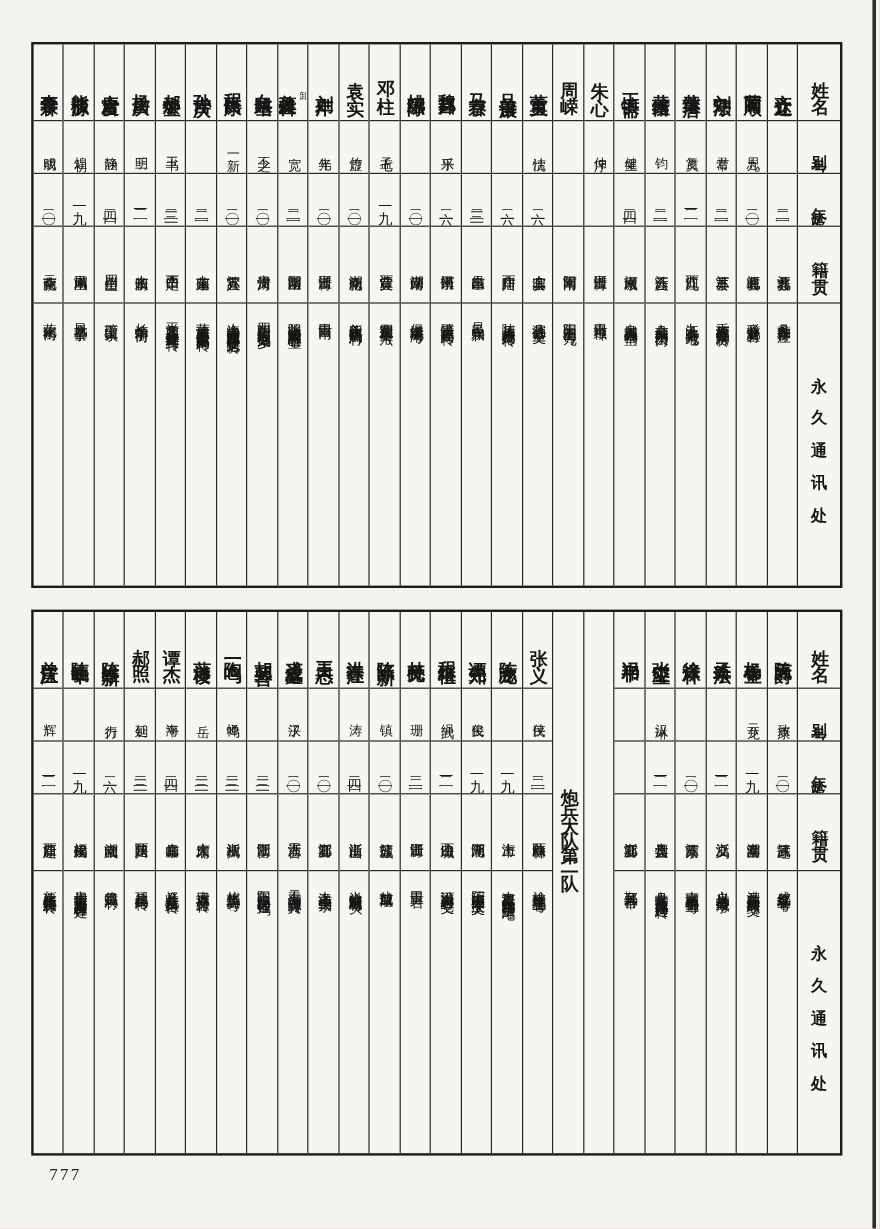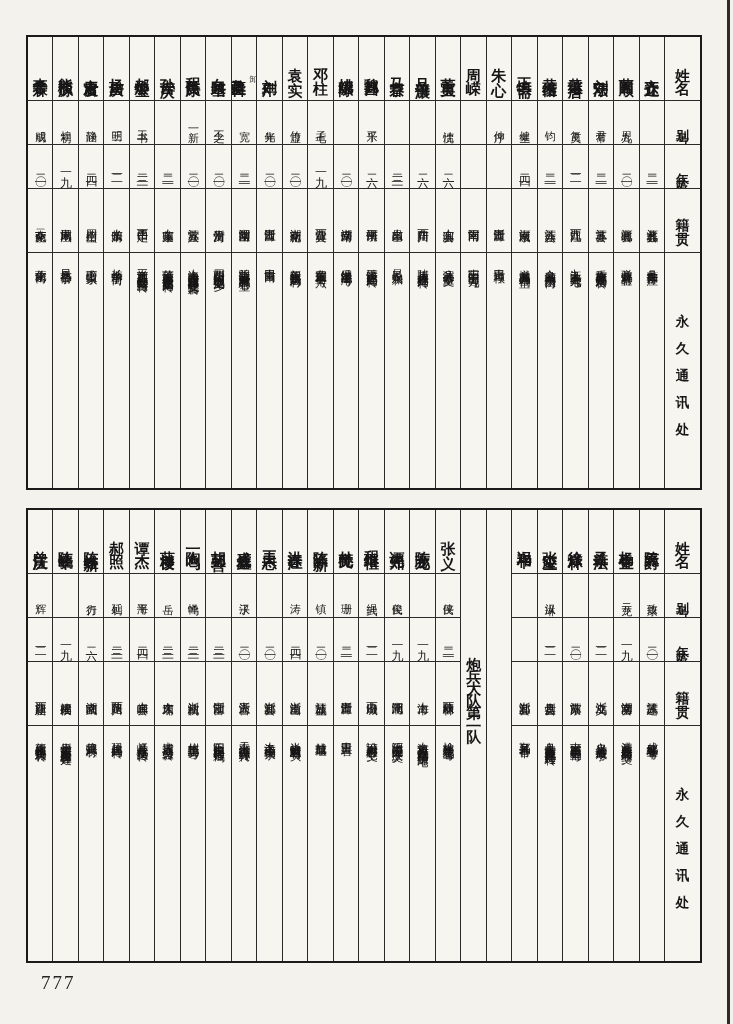--- a/index.html
+++ b/index.html
@@ -75,21 +75,21 @@
   
   .col-section{justify-content:flex-start;align-items:center;}
   .section-label{
     writing-mode:vertical-rl;text-orientation:upright;
     font-size:15px;font-weight:bold;
     letter-spacing:12px;
     padding-top:135px;
   }
   .page-number{
     position:absolute;left:41px;top:972px;
-    font-size:19px;letter-spacing:2px;color:#242424;
+    font-size:14px;letter-spacing:2px;color:#242424;
   }
 </style>
 </head>
 <body>
 
 <div class="page">
   <div class="vtable t-top">
       <div class="col col-header">
         <div class="cell r-name h-name">
           <span class="vtext">姓名</span>

